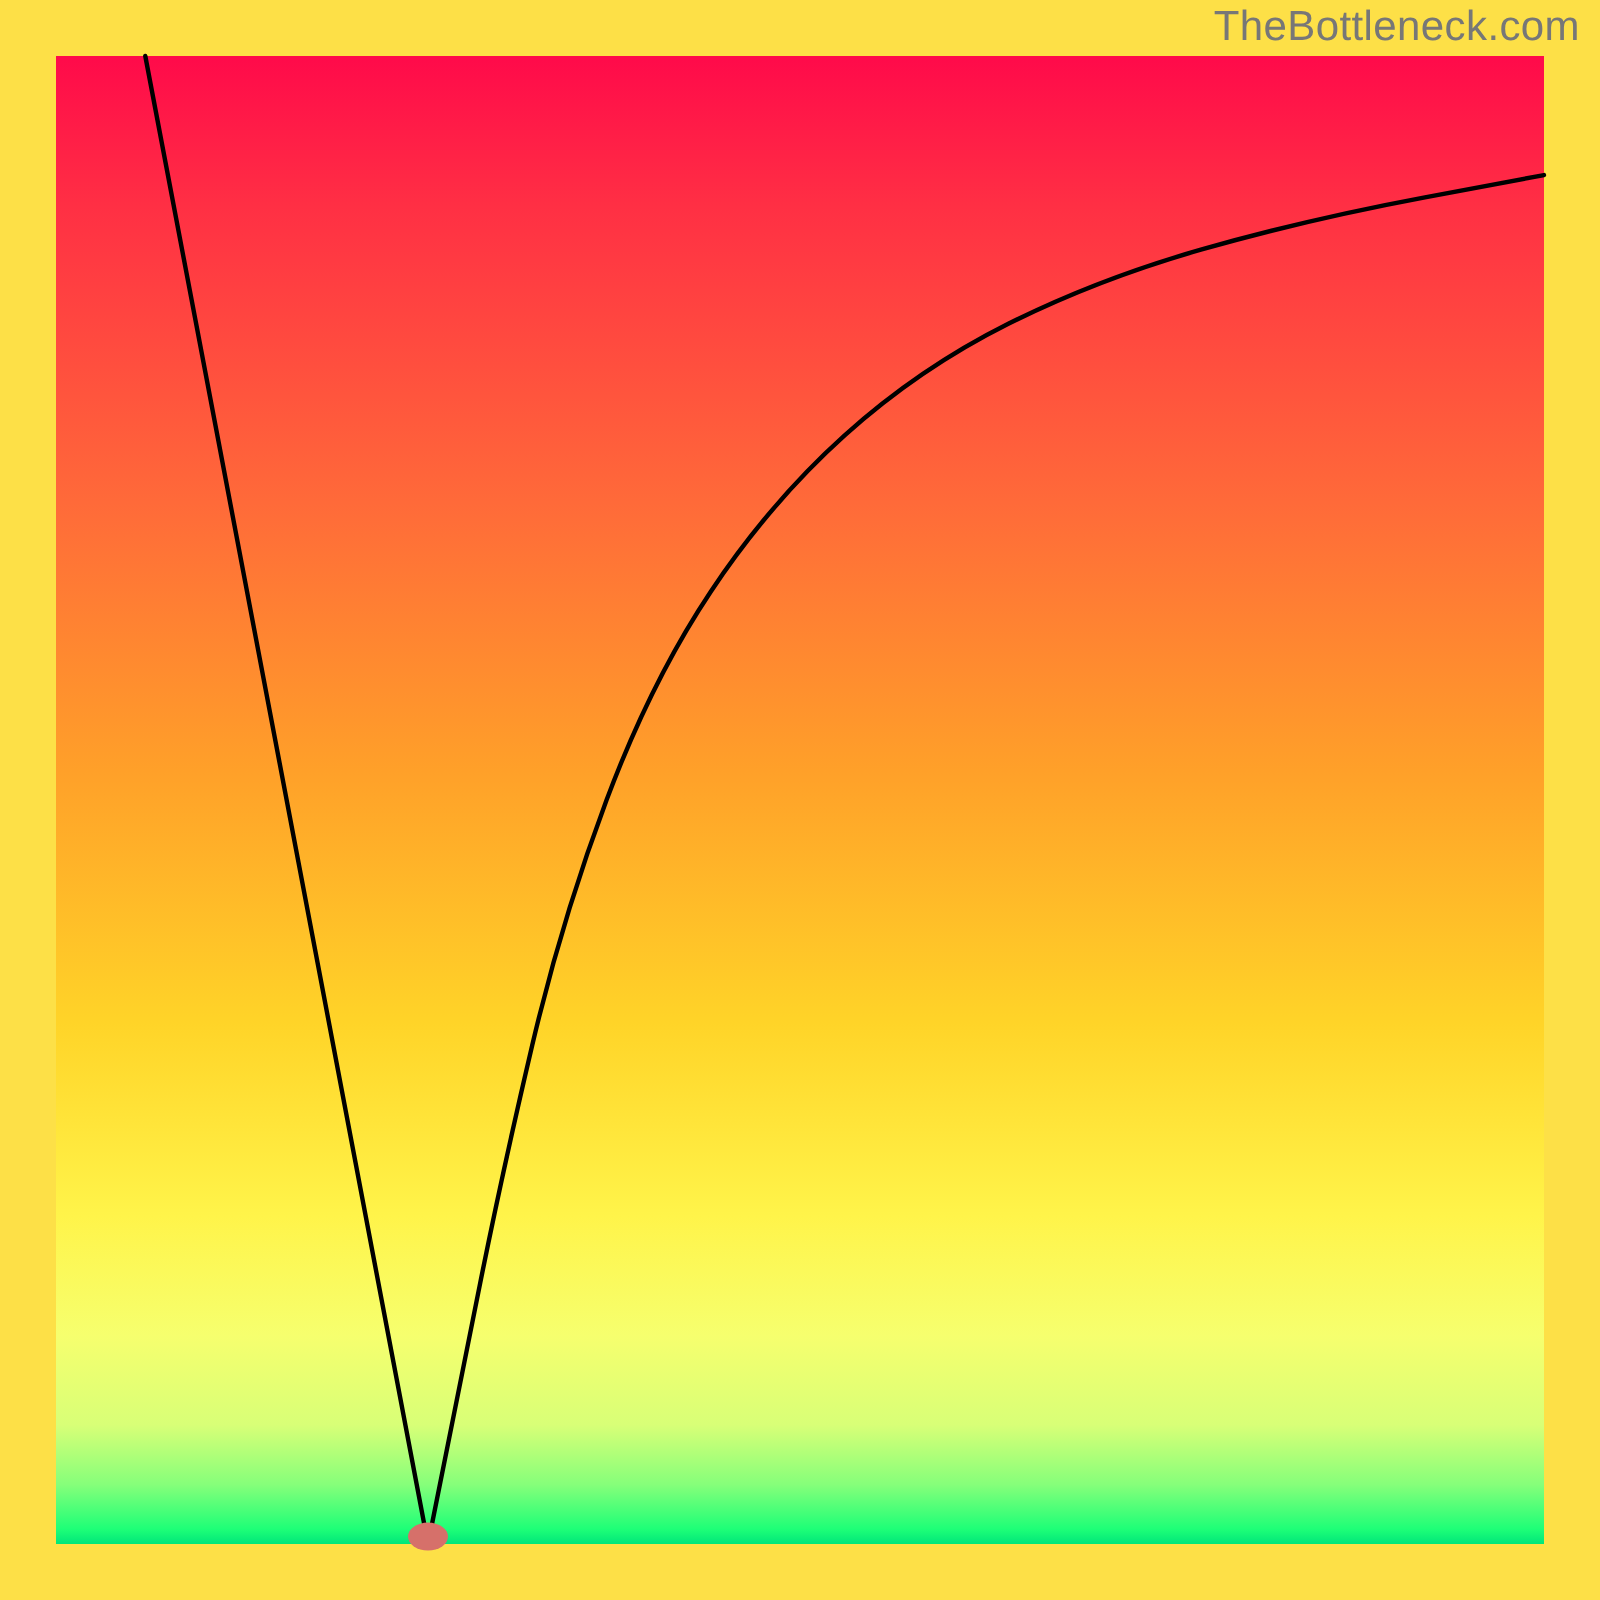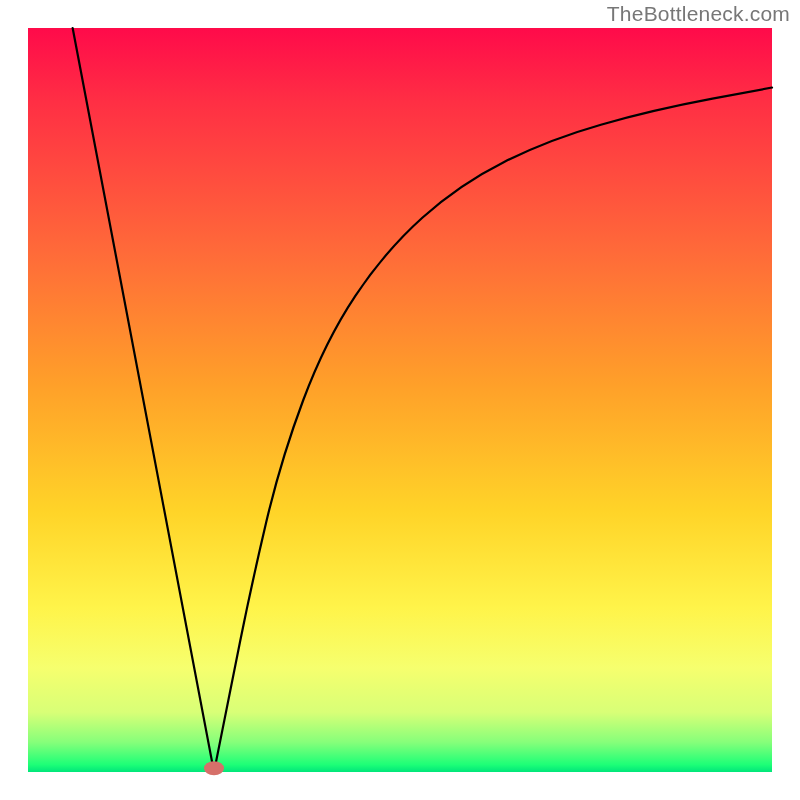--- a/index.html
+++ b/index.html
@@ -8,21 +8,21 @@
     width: 800px;
     height: 800px;
     background: #000;
     overflow: hidden;
     font-family: Arial, Helvetica, sans-serif;
   }
   .frame {
     position: relative;
     width: 800px;
     height: 800px;
-    background: #ffffff;
+    background: #fde047;
   }
   .plot-area {
     position: absolute;
     left: 28px;
     top: 28px;
     width: 744px;
     height: 744px;
     
     background: linear-gradient(
       to bottom,

